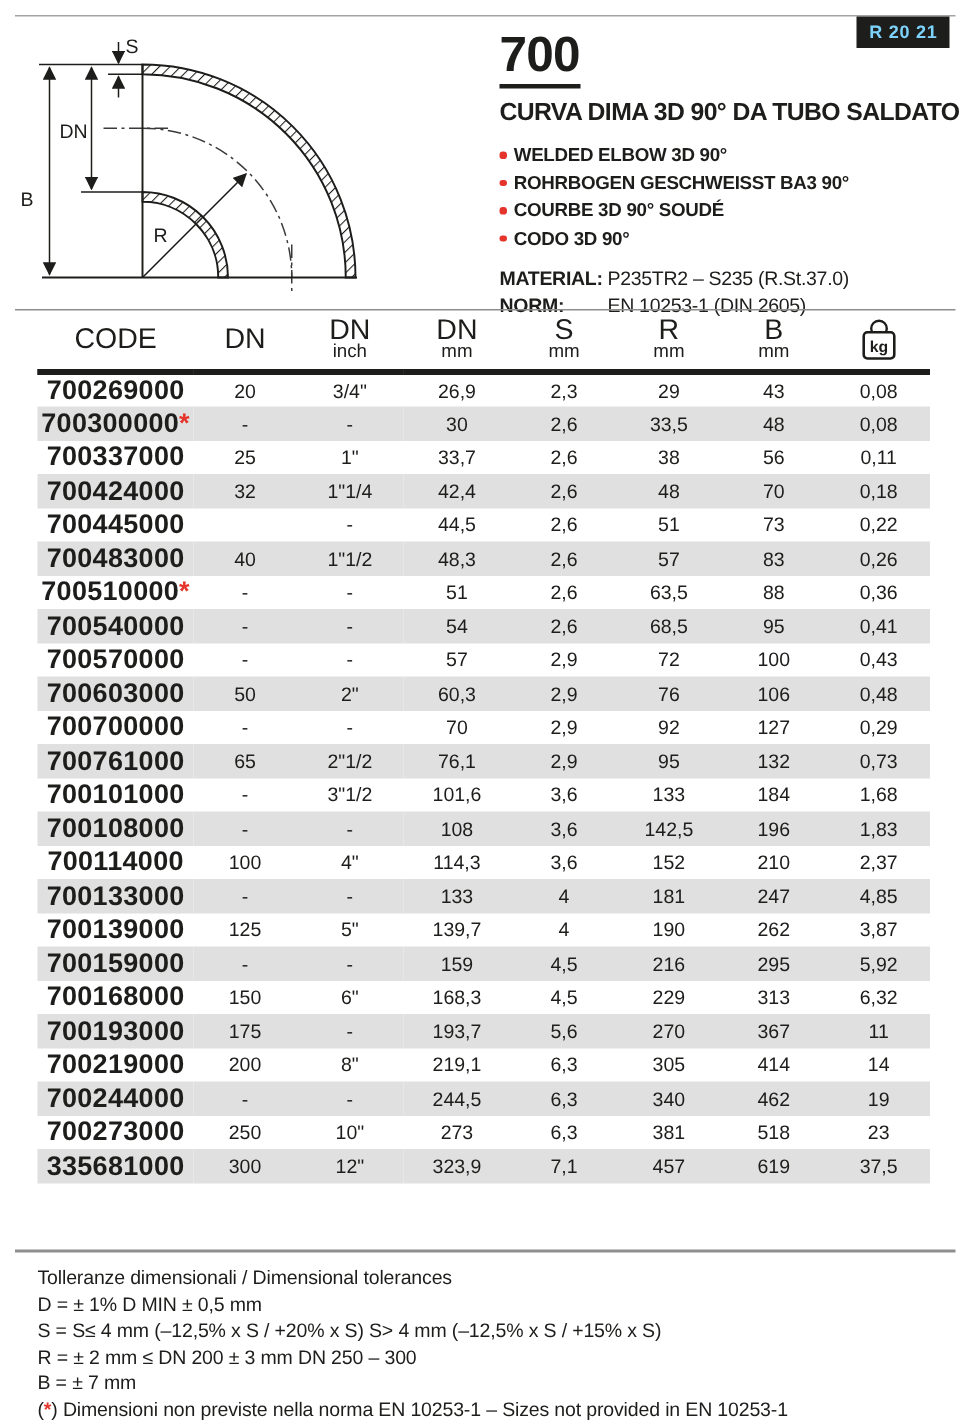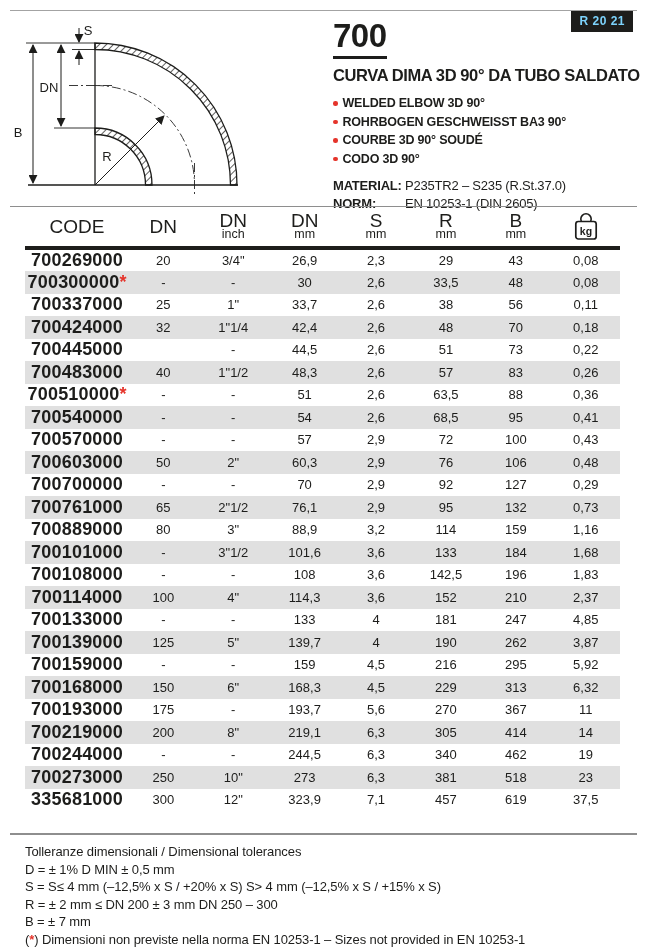--- a/index.html
+++ b/index.html
@@ -299,30 +299,20 @@
           <td class="code">700761000</td>
           <td>65</td>
           <td>2"1/2</td>
           <td>76,1</td>
           <td>2,9</td>
           <td>95</td>
           <td>132</td>
           <td>0,73</td>
         </tr>
         <tr>
-          <td class="code">700889000</td>
-          <td>80</td>
-          <td>3"</td>
-          <td>88,9</td>
-          <td>3,2</td>
-          <td>114</td>
-          <td>159</td>
-          <td>1,16</td>
-        </tr>
-        <tr>
           <td class="code">700101000</td>
           <td>-</td>
           <td>3"1/2</td>
           <td>101,6</td>
           <td>3,6</td>
           <td>133</td>
           <td>184</td>
           <td>1,68</td>
         </tr>
         <tr>

